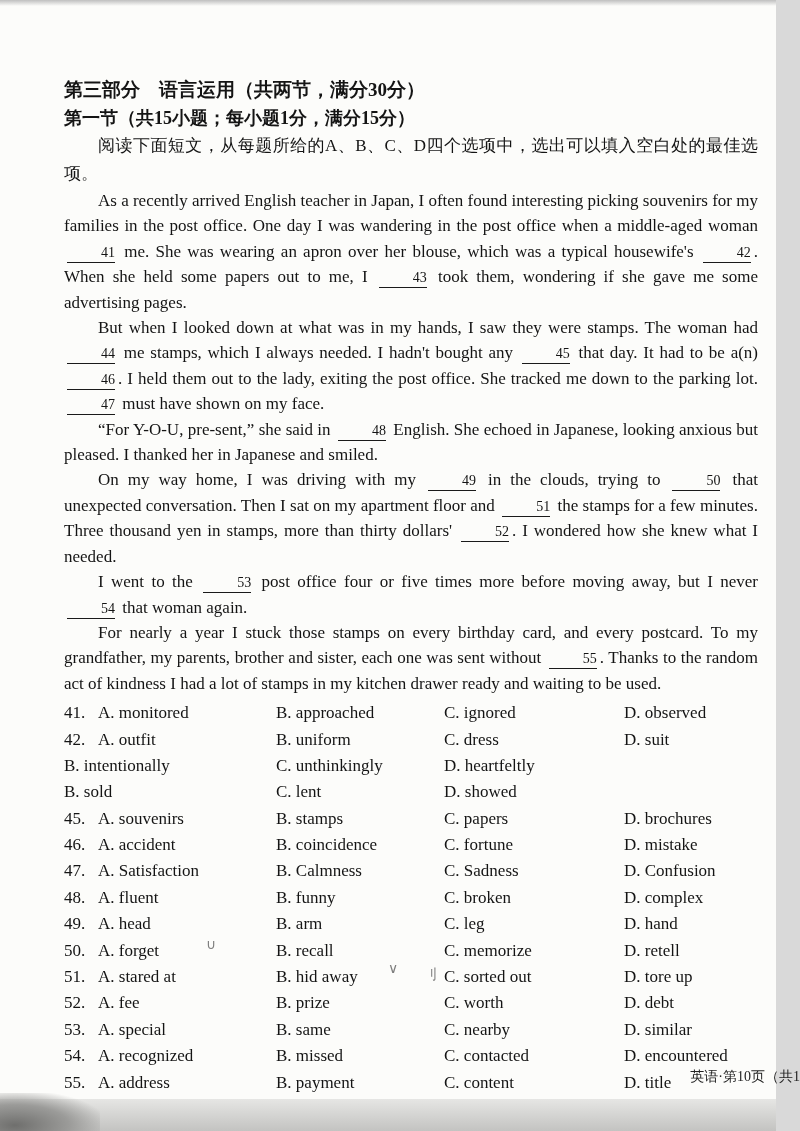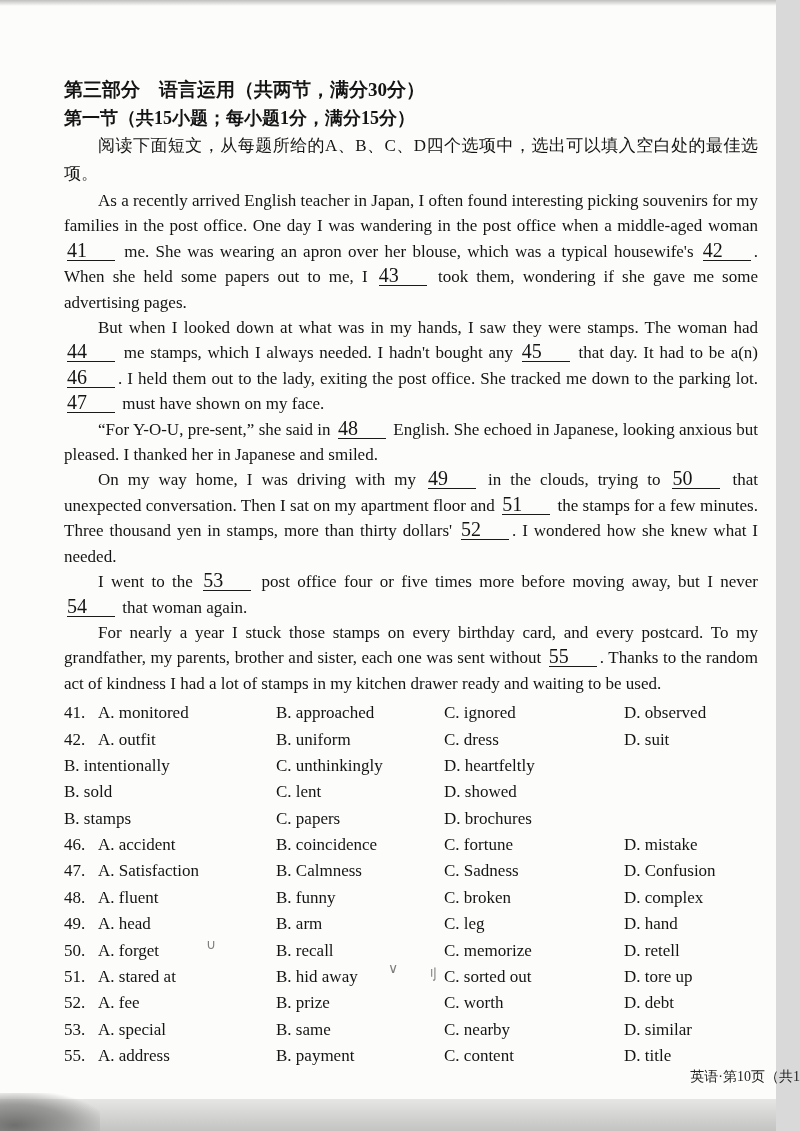--- a/index.html
+++ b/index.html
@@ -41,25 +41,25 @@
     font-size: 17px; line-height: 28px; margin: 0;
     text-indent: 2em; text-align: justify;
   }
   .para {
     font-size: 17px; line-height: 25.4px; margin: 0;
     text-indent: 2em; text-align: justify;
   }
   .blank {
     display: inline-block;
     min-width: 48px;
-    text-align: left; text-indent: 0;
+    text-align: right; text-indent: 0;
     border-bottom: 1.2px solid #1a1a1a;
     line-height: 19px;
     margin: 0 3px;
-    font-size: 20px;
+    font-size: 14px;
   }
   .options {
     margin-top: 7px;
     font-size: 17px;
   }
   .option-row {
     display: grid;
     grid-template-columns: 212px 168px 180px 1fr;
     height: 26.4px;
     align-items: baseline;
@@ -114,20 +114,21 @@
           <div class="ocell">B. intentionally</div>
           <div class="ocell">C. unthinkingly</div>
           <div class="ocell">D. heartfeltly</div>
         </div>
         <div class="option-row">
           <div class="ocell">B. sold</div>
           <div class="ocell">C. lent</div>
           <div class="ocell">D. showed</div>
         </div>
         <div class="option-row">
+          <div class="ocell"><span class="qnum">45.</span>A. souvenirs</div>
           <div class="ocell">B. stamps</div>
           <div class="ocell">C. papers</div>
           <div class="ocell">D. brochures</div>
         </div>
         <div class="option-row">
           <div class="ocell"><span class="qnum">46.</span>A. accident</div>
           <div class="ocell">B. coincidence</div>
           <div class="ocell">C. fortune</div>
           <div class="ocell">D. mistake</div>
         </div>
@@ -165,20 +166,26 @@
           <div class="ocell"><span class="qnum">52.</span>A. fee</div>
           <div class="ocell">B. prize</div>
           <div class="ocell">C. worth</div>
           <div class="ocell">D. debt</div>
         </div>
         <div class="option-row">
           <div class="ocell"><span class="qnum">53.</span>A. special</div>
           <div class="ocell">B. same</div>
           <div class="ocell">C. nearby</div>
           <div class="ocell">D. similar</div>
+        </div>
+        <div class="option-row">
+          <div class="ocell"><span class="qnum">54.</span>A. recognized</div>
+          <div class="ocell">B. missed</div>
+          <div class="ocell">C. contacted</div>
+          <div class="ocell">D. encountered</div>
         </div>
         <div class="option-row">
           <div class="ocell"><span class="qnum">55.</span>A. address</div>
           <div class="ocell">B. payment</div>
           <div class="ocell">C. content</div>
           <div class="ocell">D. title</div>
         </div>
       </div>
   </div>
 

